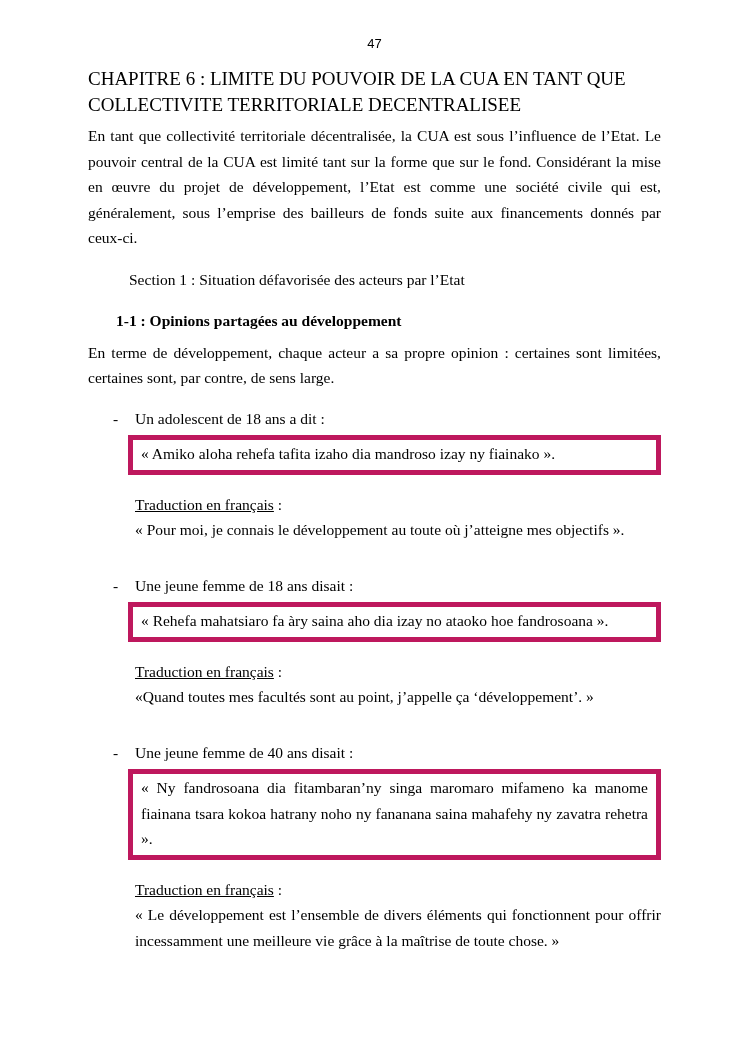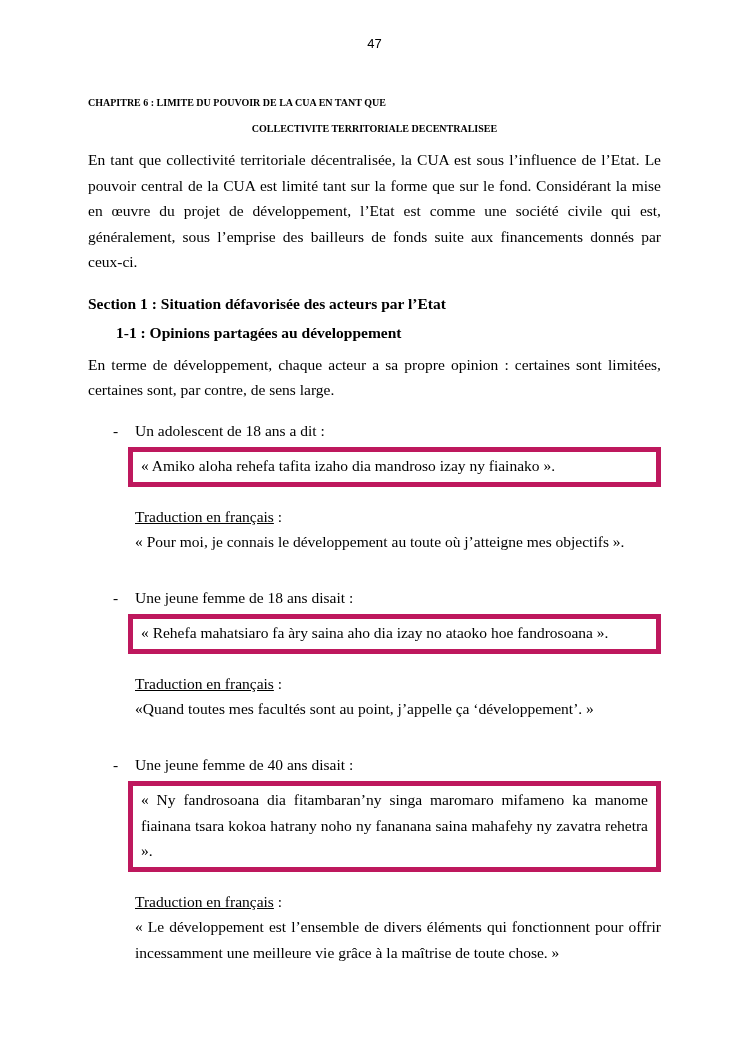--- a/index.html
+++ b/index.html
@@ -21,37 +21,37 @@
     color: #000000;
     overflow: hidden;
   }
   .page-number {
     text-align: center;
     font-family: "Liberation Sans", sans-serif;
     font-size: 13px;
     line-height: 16px;
   }
   .chapter-title {
-    margin-top: 38px;
-    font-weight: bold;
-    font-size: 10px;
+    margin-top: 14px;
+    font-weight: normal;
+    font-size: 19px;
   }
   .chapter-title .line2 {
-    text-align: center;
   }
   .para {
     margin-top: 6px;
     text-align: justify;
   }
   .section-heading {
     margin-top: 16px;
-    font-weight: bold;
+    font-weight: normal;
+    margin-left: 41px;
   }
   .sub-heading {
-    margin-top: 4px;
+    margin-top: 16px;
     margin-left: 28px;
     font-weight: bold;
   }
   .quote-item {
     margin-top: 30px;
   }
   .quote-item.first {
     margin-top: 15px;
   }
   .item-intro {

